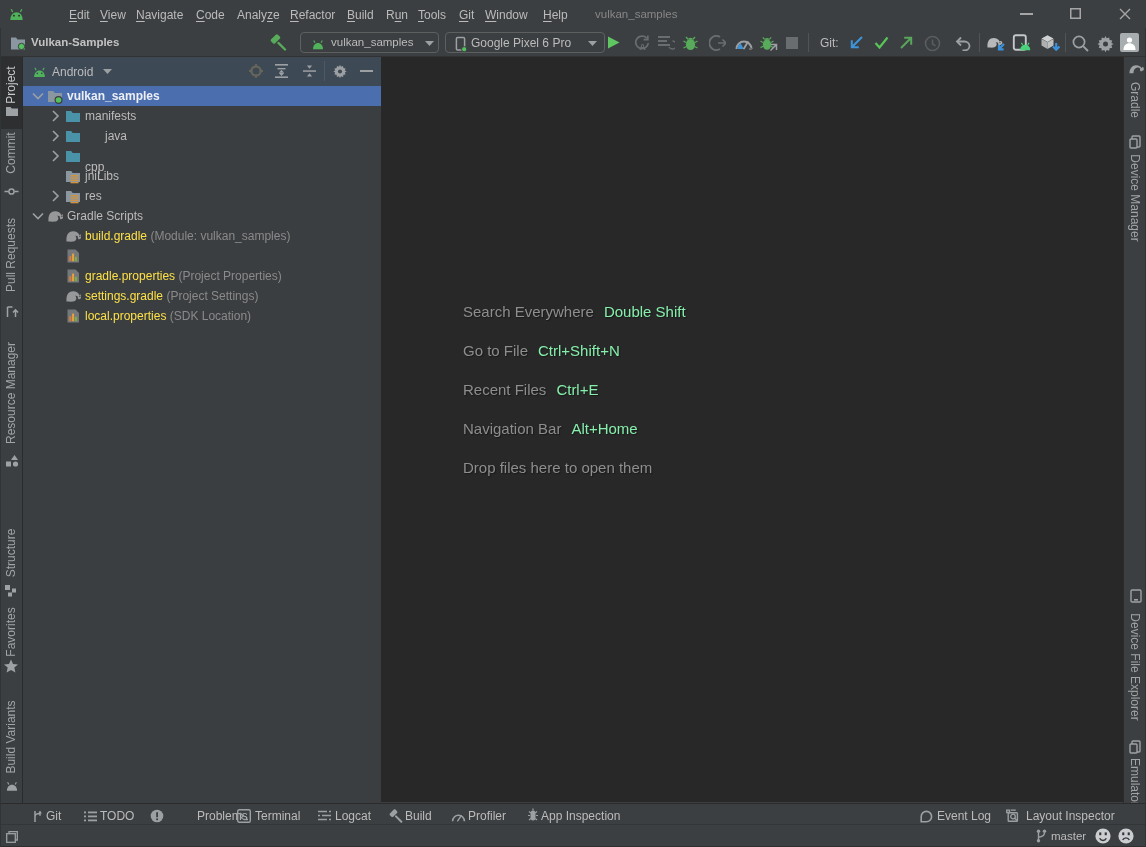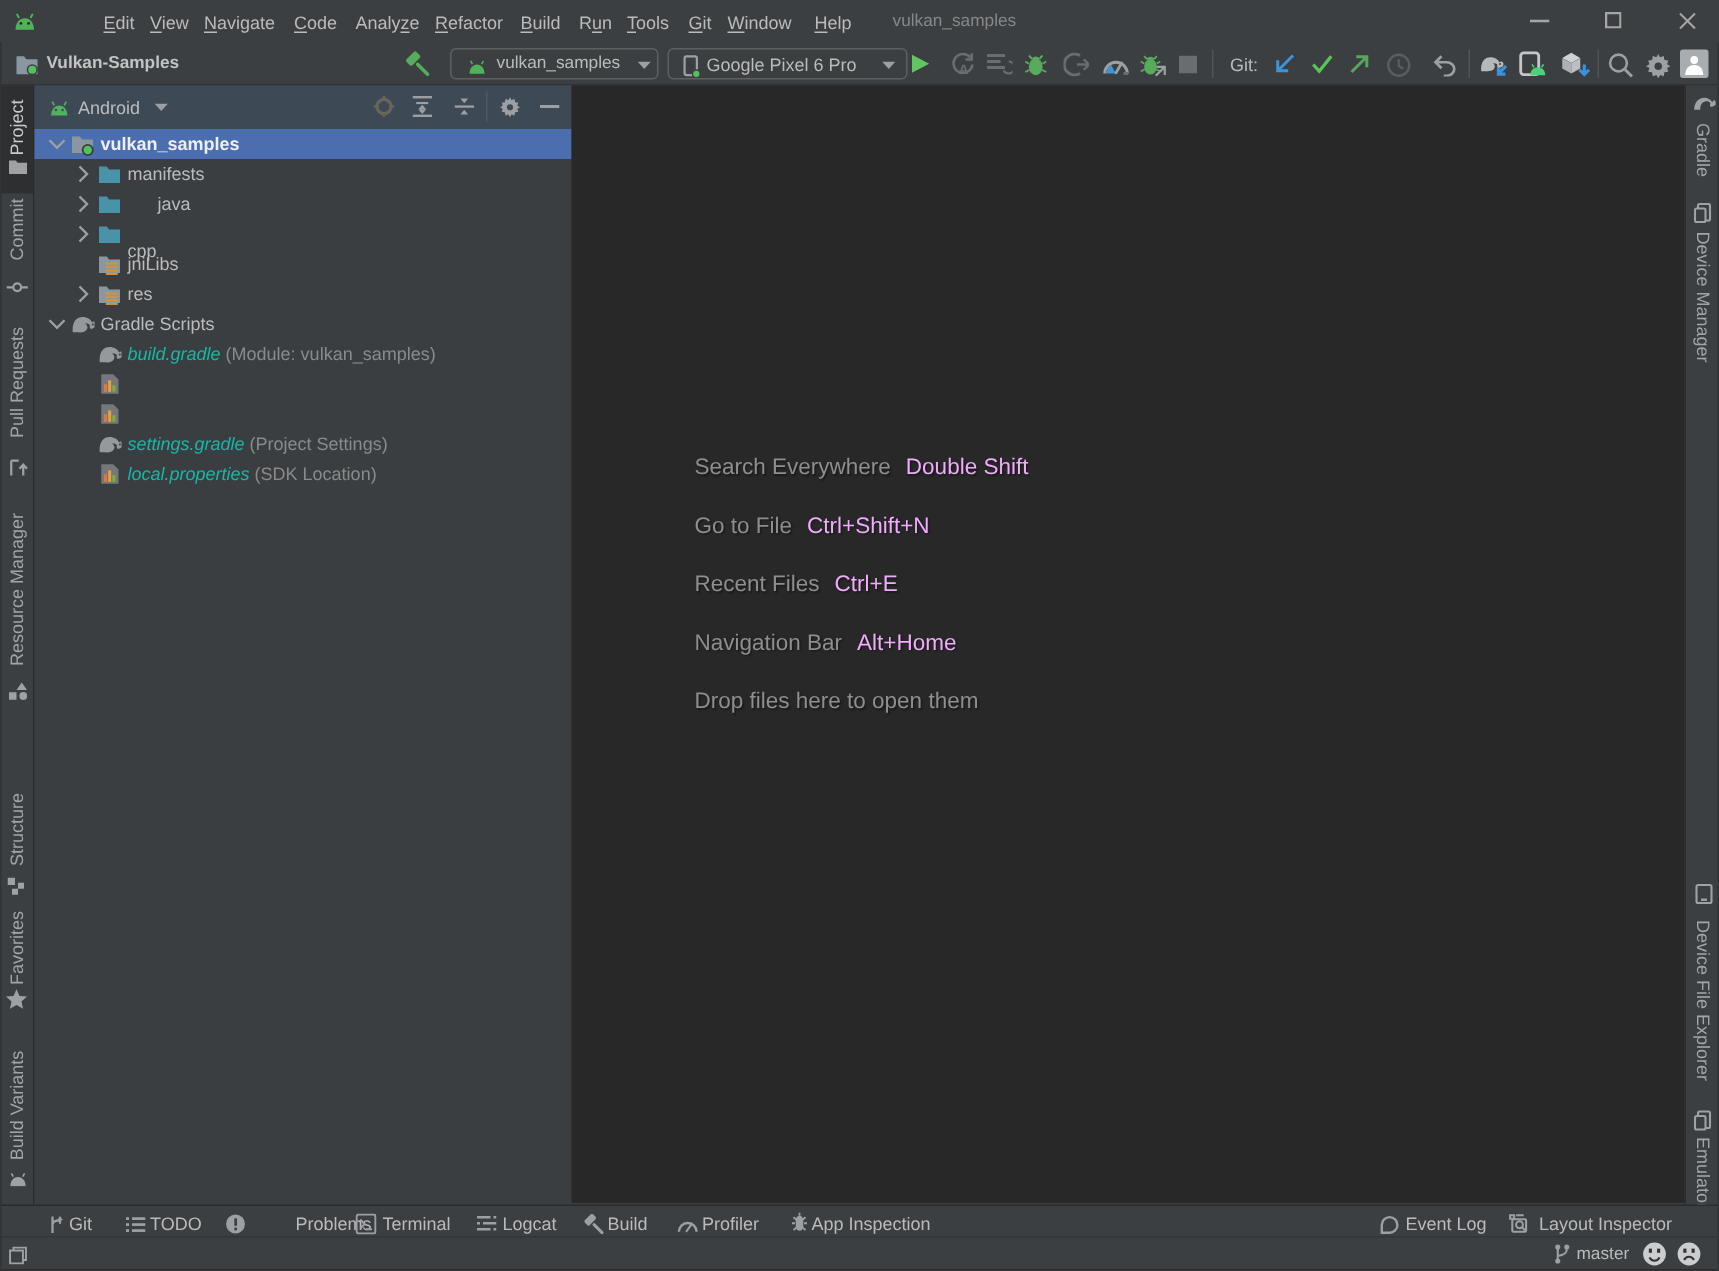--- a/index.html
+++ b/index.html
@@ -18,25 +18,25 @@
 #leftbar { position:absolute; top:57px; left:0; width:23px; height:746px; background:#3c3f41; border-right:1px solid #2b2b2b; }
 #rightbar { position:absolute; top:57px; left:1123px; width:23px; height:756px; background:#3c3f41; border-left:1px solid #2b2b2b; }
 .vtext { position:absolute; color:#a2a5a7; font-size:12px; white-space:nowrap; writing-mode:vertical-rl; }
 .lv { transform:translate(-50%,-50%) rotate(180deg); }
 .rv { transform:translate(-50%,-50%); }
 
 #project { position:absolute; top:57px; left:23px; width:358px; height:772px; background:#3b3e40; }
 #projhead { position:absolute; top:0; left:0; width:358px; height:29px; background:#3e4956; color:#bbbbbb; font-size:12px; }
 .row { position:absolute; left:0; width:358px; height:20px; color:#bbbbbb; font-size:12px; line-height:20px; white-space:nowrap; }
 .row .cmt { color:#8a8a8a; }
-.oliv { color:#14b8a6;font-style:italic; }
+.oliv { color:#fde047; }
 
 #editor { position:absolute; top:57px; left:381px; width:742px; height:745px; background:#282828; }
 .sc { position:absolute; left:82px; font-size:15px; color:#8e8e8e; white-space:nowrap; text-shadow:1px 1px 1px #1a1a1a;}
-.sc b { color:#f0abfc; font-weight:normal; margin-left:10px; }
+.sc b { color:#86efac; font-weight:normal; margin-left:10px; }
 
 #toolwin { position:absolute; top:803px; left:0; width:1146px; height:21px; background:#3c3f41; border-top:1px solid #2b2b2b; color:#bbbbbb; font-size:12px; }
 #toolwin .tb { position:absolute; top:4.5px; white-space:nowrap; }
 #statusbar { position:absolute; top:824px; left:0; width:1146px; height:23px; background:#3c3f41; color:#bbbbbb; font-size:11.5px; border-top:1px solid #333637;}
 svg { display:block; }
 .ic { position:absolute; }
 </style>
 </head>
 <body>
 <div id="win">
@@ -398,20 +398,21 @@
       </div>
       <div class="row" style="top:189px;">
         <svg class="ic" style="left:42px;top:2px;" width="16" height="16">
             <use href="#propf"></use>
           </svg>
       </div>
       <div class="row" style="top:209px;">
         <svg class="ic" style="left:42px;top:2px;" width="16" height="16">
             <use href="#propf"></use>
           </svg>
+        <span style="position:absolute;left:62px;"><span class="oliv">gradle.properties</span> <span class="cmt">(Project Properties)</span></span>
       </div>
       <div class="row" style="top:229px;">
         <svg class="ic" style="left:42px;top:2px;" width="16" height="16">
             <use href="#eleph"></use>
           </svg>
         <span style="position:absolute;left:62px;"><span class="oliv">settings.gradle</span> <span class="cmt">(Project Settings)</span></span>
       </div>
       <div class="row" style="top:249px;">
         <svg class="ic" style="left:42px;top:2px;" width="16" height="16">
             <use href="#propf"></use>

